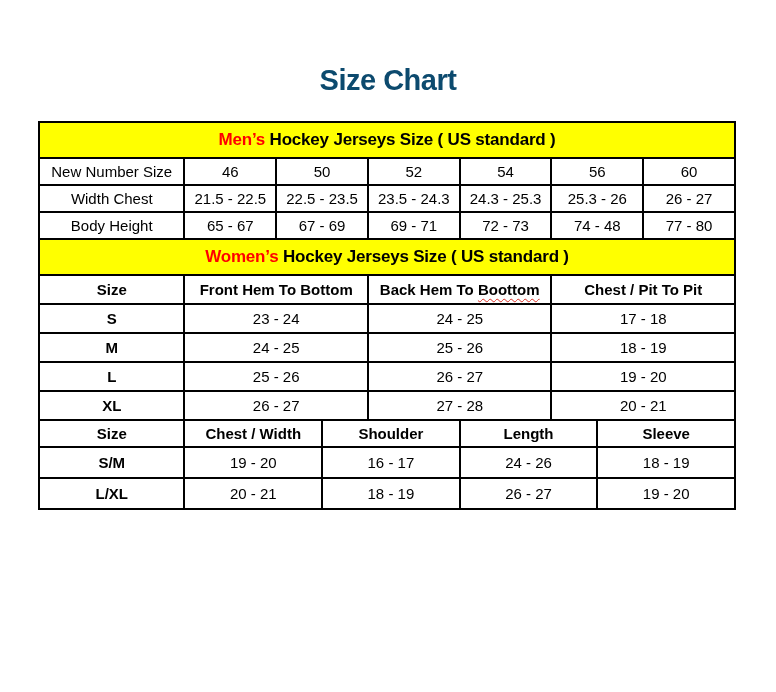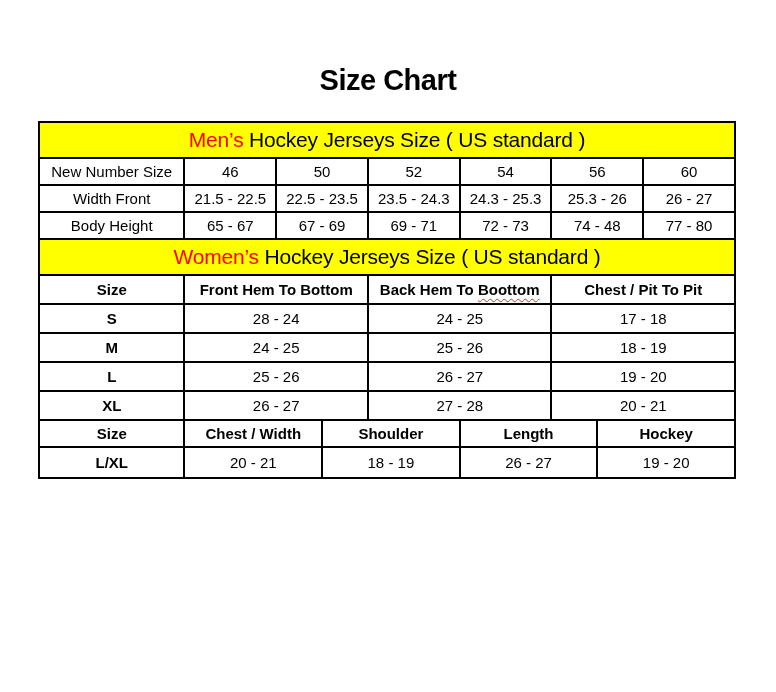--- a/index.html
+++ b/index.html
@@ -6,35 +6,35 @@
   html, body { margin: 0; padding: 0; }
   body {
     width: 776px; height: 692px; overflow: hidden;
     background: #ffffff; color: #000000;
     font-family: "Liberation Sans", sans-serif;
   }
   .title {
     margin: 64px 0 0 0;
     text-align: center;
     font-size: 29px; line-height: 32px; font-weight: bold;
-    color: #000000; letter-spacing: -0.5px;
+    color: #0c4a6e; letter-spacing: -0.5px;
   }
   .tables { width: 698px; margin: 25px 0 0 38px; }
   table {
     width: 100%; border-collapse: collapse; table-layout: fixed;
   }
   table + table { margin-top: -2px; }
   th, td {
     border: 2px solid #000000;
     text-align: center; vertical-align: middle;
     padding: 0 2px; font-size: 15px; overflow: hidden; white-space: nowrap;
   }
   .banner {
     background: #FFFF00; height: 36px;
-    font-weight: normal; font-size: 21px; letter-spacing: -0.2px;
+    font-weight: bold; font-size: 17px; letter-spacing: -0.2px;
   }
   .banner .hl { color: #FF0000; }
   th { font-weight: bold; }
   td.rlabel { font-weight: normal; }
   .womens td.rlabel, .youth td.rlabel { font-weight: bold; }
   .mens  tr.head-row > th, .mens  tr.data-row > td { height: 27px; }
   .womens tr.head-row > th, .womens tr.data-row > td { height: 29px; }
   .youth tr.head-row > th { height: 27px; }
   .youth tr.data-row > td { height: 31px; }
   .sic {
@@ -73,21 +73,21 @@
       <tr class="data-row">
         <td class="rlabel">New Number Size</td>
         <td>46</td>
         <td>50</td>
         <td>52</td>
         <td>54</td>
         <td>56</td>
         <td>60</td>
       </tr>
       <tr class="data-row">
-        <td class="rlabel">Width Front</td>
+        <td class="rlabel">Width Chest</td>
         <td>21.5 - 22.5</td>
         <td>22.5 - 23.5</td>
         <td>23.5 - 24.3</td>
         <td>24.3 - 25.3</td>
         <td>25.3 - 26</td>
         <td>26 - 27</td>
       </tr>
       <tr class="data-row">
         <td class="rlabel">Body Height</td>
         <td>65 - 67</td>
@@ -115,21 +115,21 @@
         </td>
       </tr>
       <tr class="head-row">
         <th>Size</th>
         <th>Front Hem To Bottom</th>
         <th><span>Back Hem To </span><span class="sic">Boottom</span></th>
         <th>Chest / Pit To Pit</th>
       </tr>
       <tr class="data-row">
         <td class="rlabel">S</td>
-        <td>28 - 24</td>
+        <td>23 - 24</td>
         <td>24 - 25</td>
         <td>17 - 18</td>
       </tr>
       <tr class="data-row">
         <td class="rlabel">M</td>
         <td>24 - 25</td>
         <td>25 - 26</td>
         <td>18 - 19</td>
       </tr>
       <tr class="data-row">
@@ -154,21 +154,28 @@
           <col>
           <col>
           <col>
         </colgroup>
       <tbody>
       <tr class="head-row">
         <th>Size</th>
         <th>Chest / Width</th>
         <th>Shoulder</th>
         <th>Length</th>
-        <th>Hockey</th>
+        <th>Sleeve</th>
+      </tr>
+      <tr class="data-row">
+        <td class="rlabel">S/M</td>
+        <td>19 - 20</td>
+        <td>16 - 17</td>
+        <td>24 - 26</td>
+        <td>18 - 19</td>
       </tr>
       <tr class="data-row">
         <td class="rlabel">L/XL</td>
         <td>20 - 21</td>
         <td>18 - 19</td>
         <td>26 - 27</td>
         <td>19 - 20</td>
       </tr>
     </tbody>
       </table>

